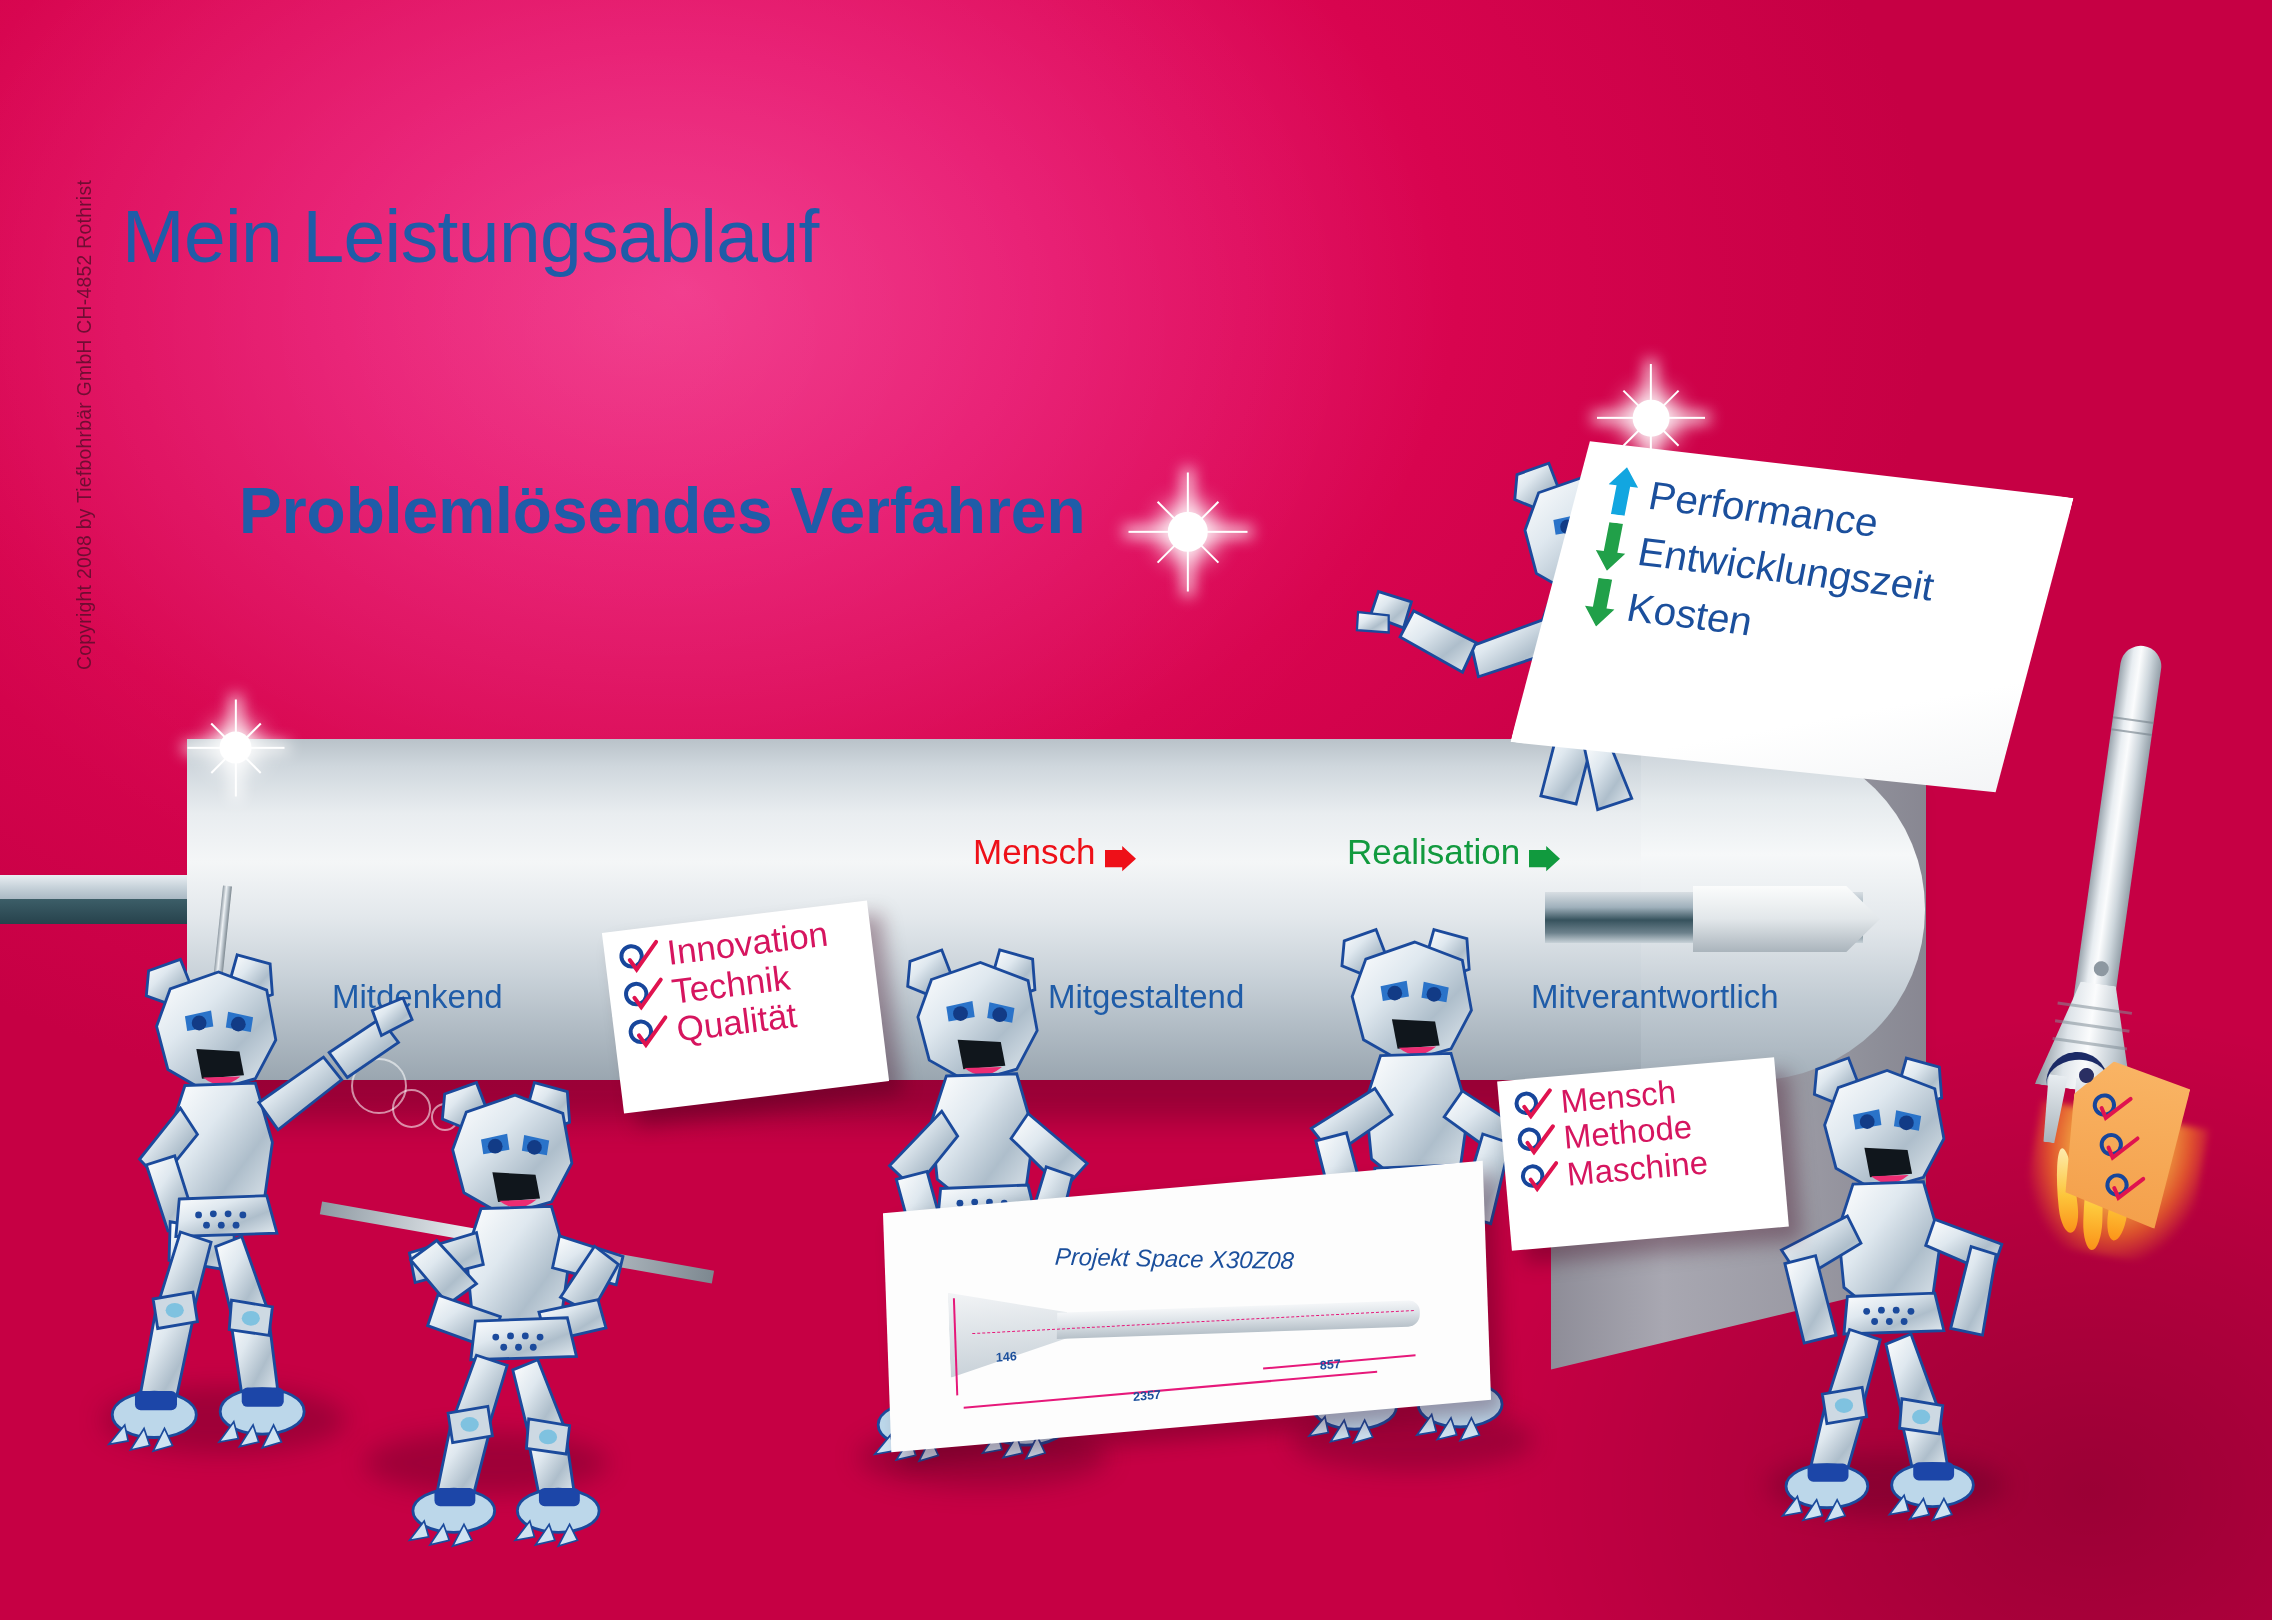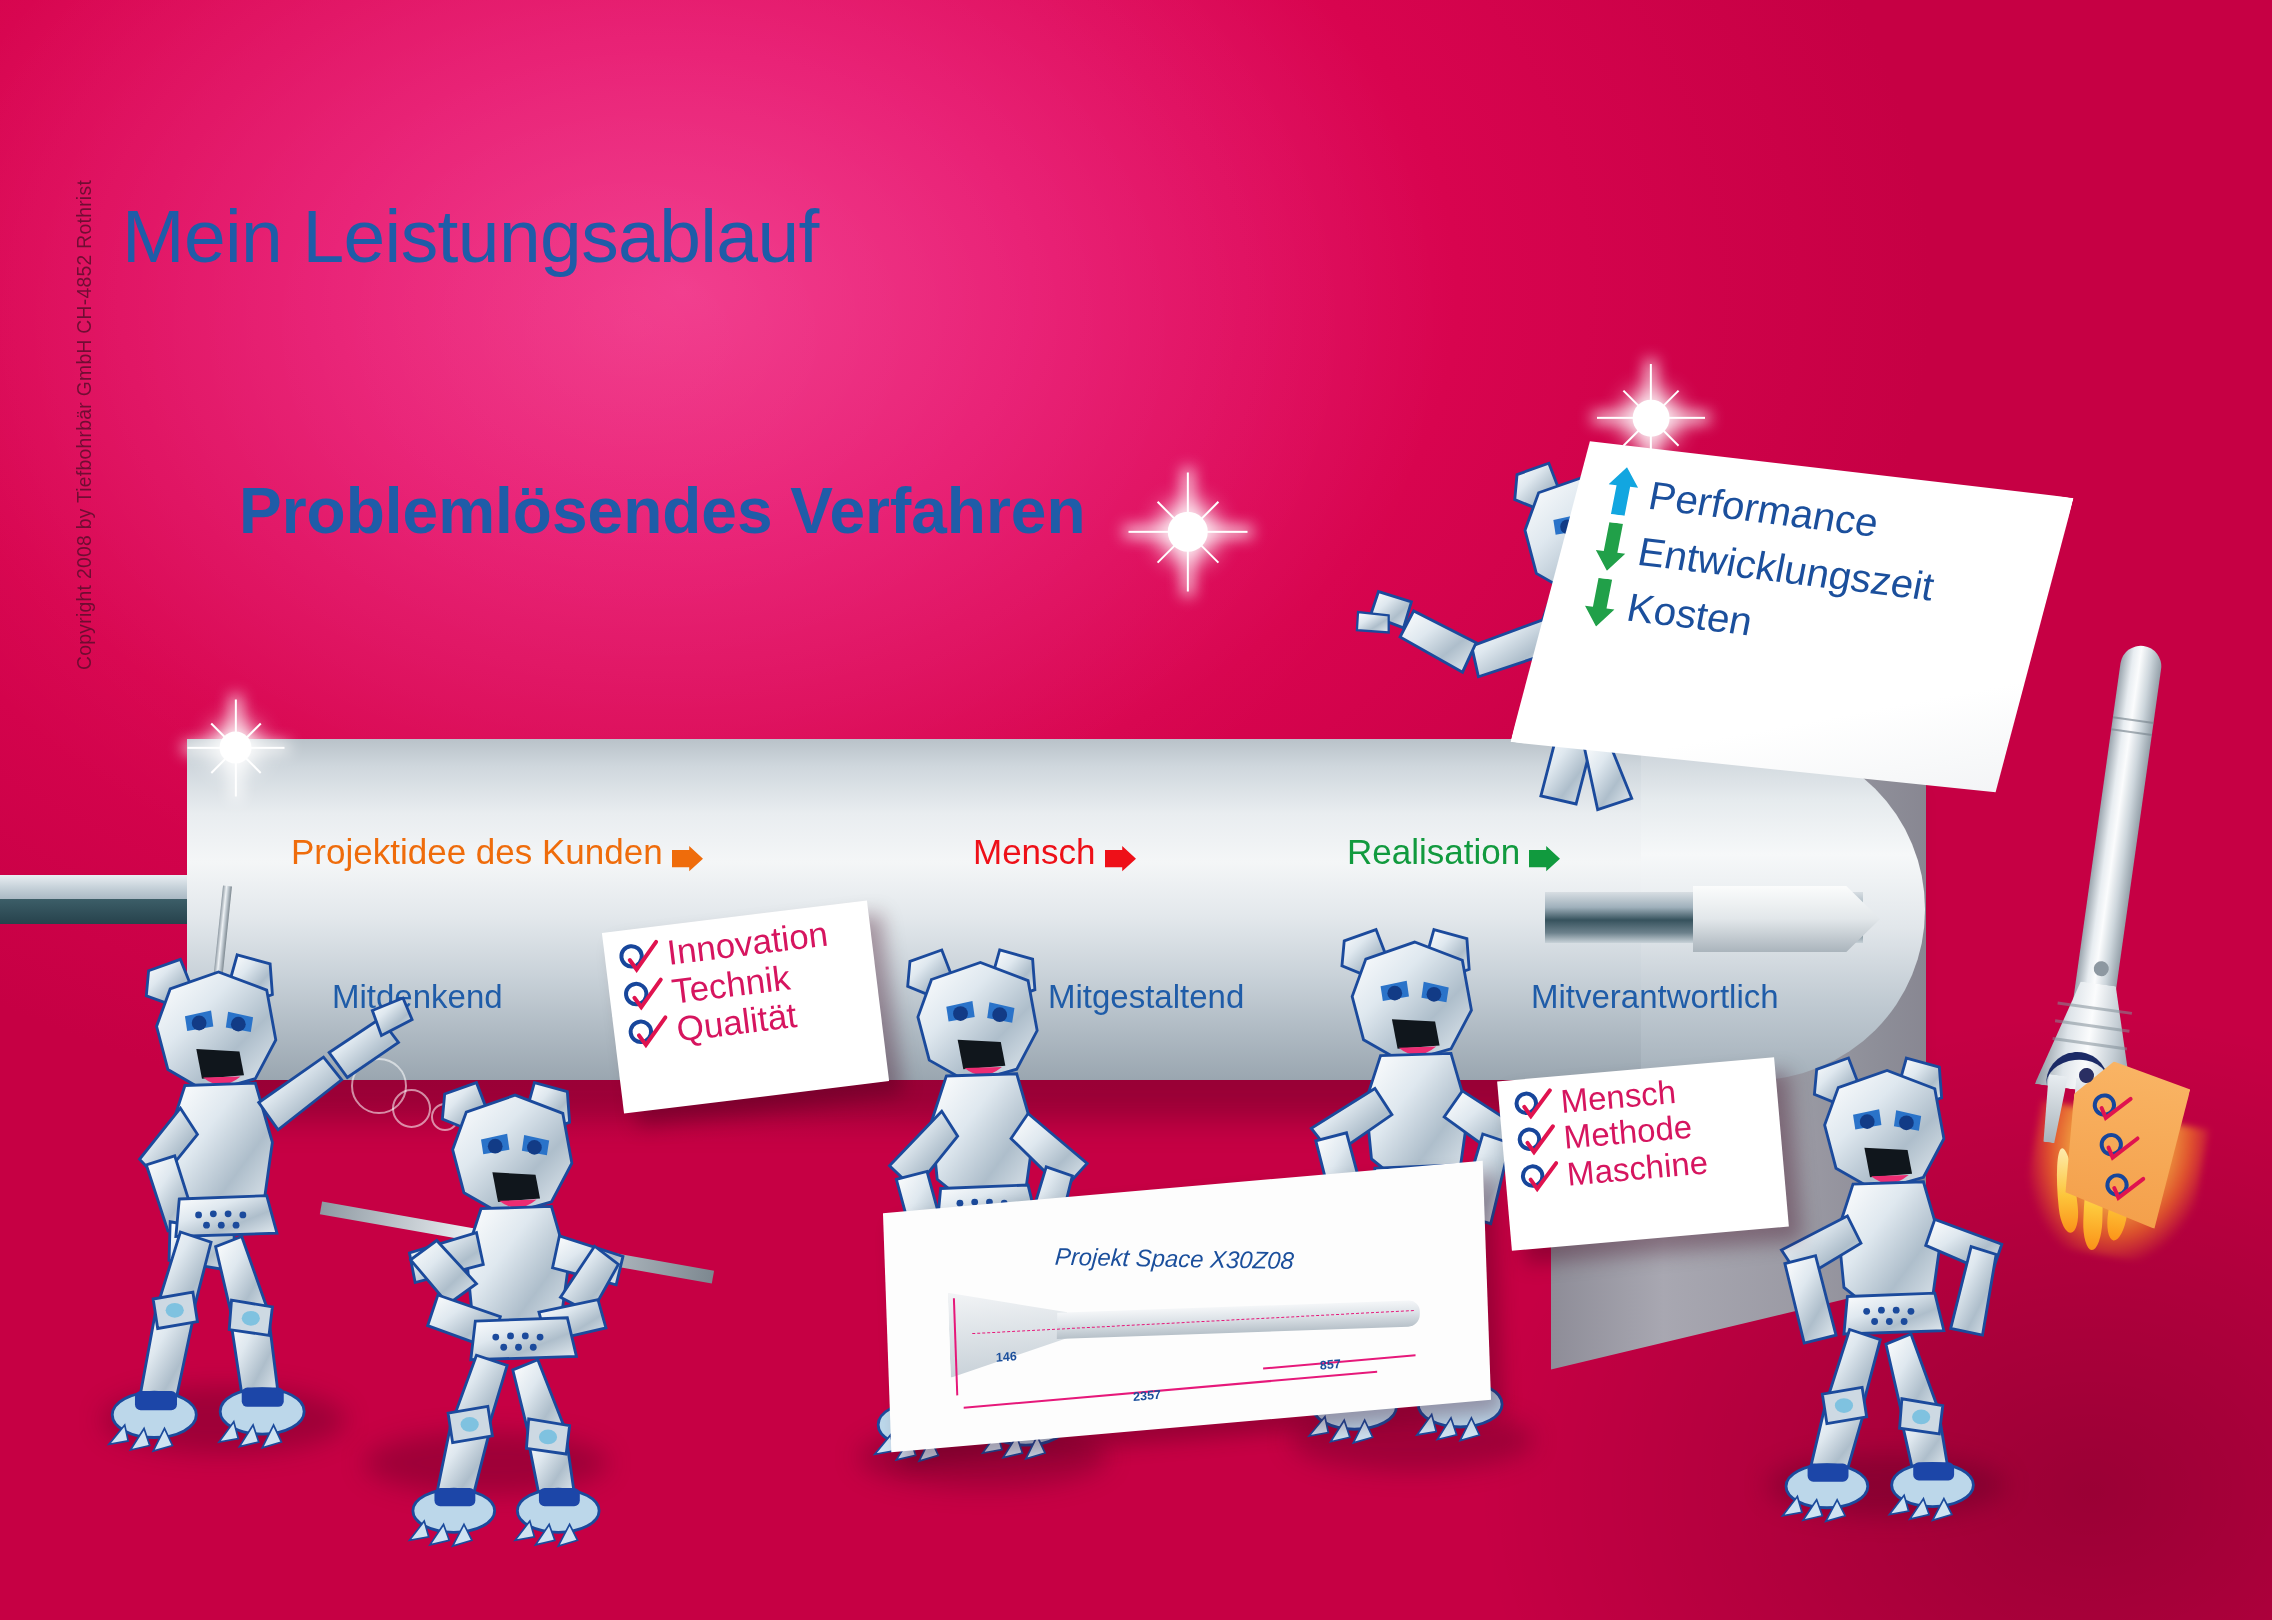--- a/index.html
+++ b/index.html
@@ -227,28 +227,20 @@
     <span class="d1"></span>
       <span class="d2"></span>
       <span class="core"></span>
   </div>
 
   <div class="bub" style="left:351px;top:1058px;width:52px;height:52px;"></div>
   <div class="bub" style="left:392px;top:1089px;width:35px;height:35px;"></div>
   <div class="bub" style="left:431px;top:1103px;width:24px;height:24px;"></div>
   <div class="bub" style="left:461px;top:1109px;width:14.8px;height:14.8px;"></div>
 
-  <div class="phase phase-1">
-    <span>Projektidee des Kunden</span>
-    <span class="arw">
-      <svg viewBox="0 0 54 44">
-          <path d="M0 7 H30 V0 L54 22 L30 44 V37 H0 Z" fill="#ef6c0b"></path>
-        </svg>
-    </span>
-  </div>
   <div class="phase phase-2">
     <span>Mensch</span>
     <span class="arw">
       <svg viewBox="0 0 54 44">
           <path d="M0 7 H30 V0 L54 22 L30 44 V37 H0 Z" fill="#ee1018"></path>
         </svg>
     </span>
   </div>
   <div class="phase phase-3">
     <span>Realisation</span>

